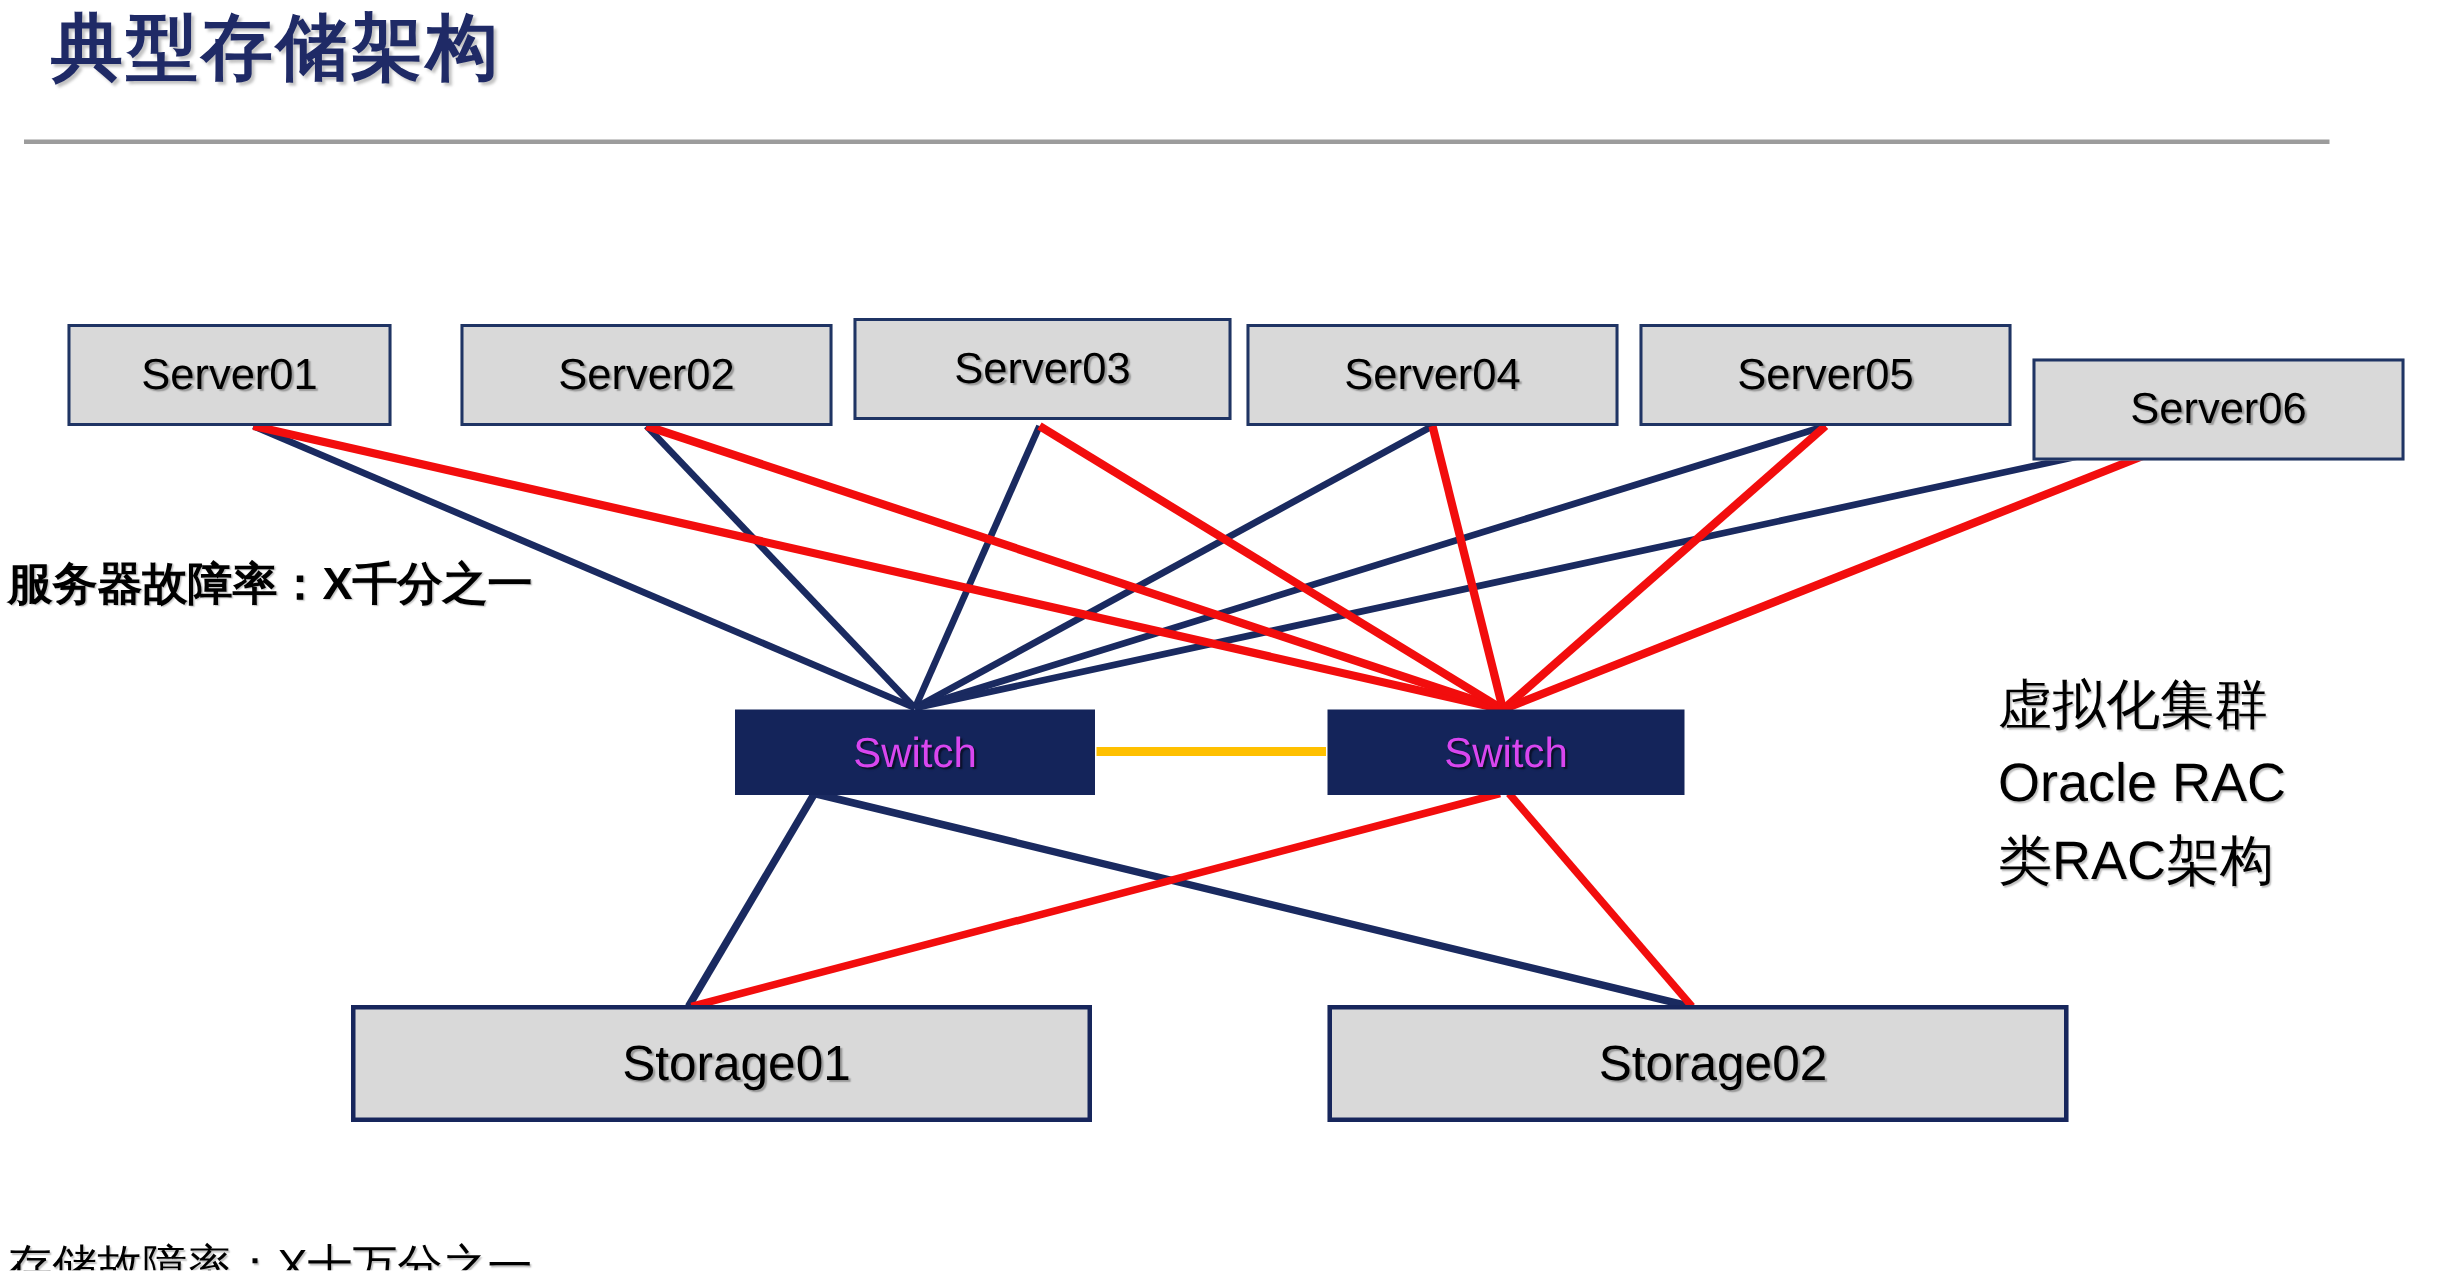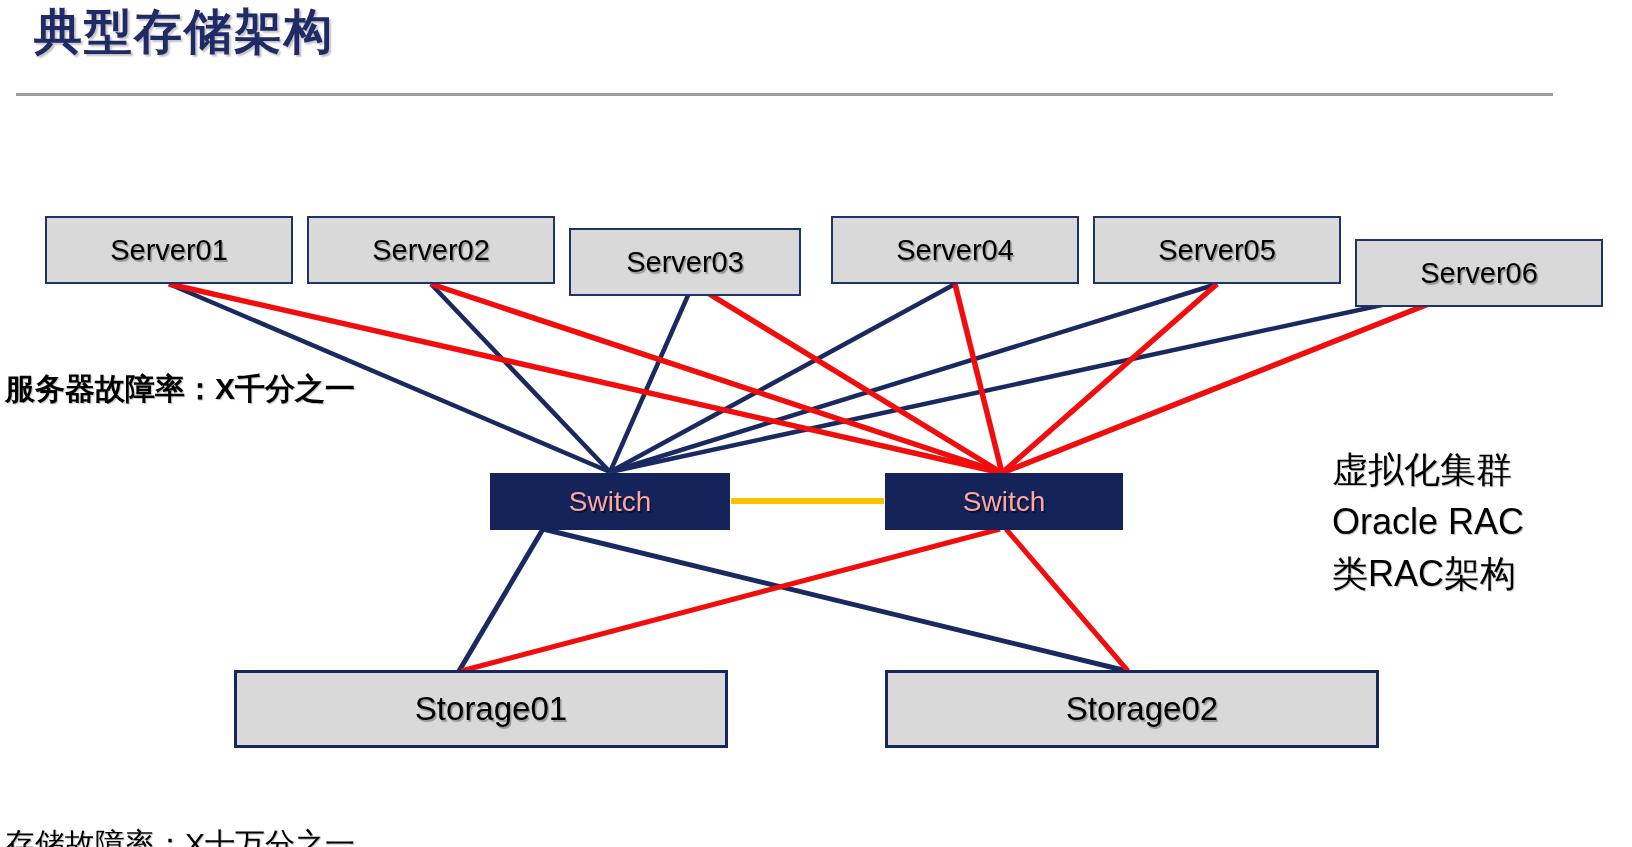--- a/index.html
+++ b/index.html
@@ -26,21 +26,21 @@
     position:absolute;box-sizing:border-box;
     display:flex;align-items:center;justify-content:center;
     white-space:nowrap;
   }
   .node.server{
     background:#D9D9D9;border:2.5px solid #1F3464;
     font-size:29px;color:#000;
     text-shadow:1.5px 1.5px 1px rgba(0,0,0,.30);
   }
   .node.switch{
-    background:#14245A;color:#fca5a5;
+    background:#14245A;color:#d946ef;
     font-size:28px;
     text-shadow:1.5px 1.5px 1px rgba(0,0,0,.55);
   }
   .node.storage{
     background:#D9D9D9;border:3px solid #17265C;
     font-size:33px;color:#000;
     text-shadow:1.5px 1.5px 1px rgba(0,0,0,.30);
     padding-left:20px;
   }
   .annotation{
@@ -81,27 +81,27 @@
       <line x1="693" y1="284" x2="1002" y2="473" stroke="#F20D0D" stroke-width="5.5"></line>
       <line x1="955" y1="284" x2="1002" y2="473" stroke="#F20D0D" stroke-width="5.5"></line>
       <line x1="1217" y1="284" x2="1002" y2="473" stroke="#F20D0D" stroke-width="5.5"></line>
       <line x1="1479" y1="284" x2="1002" y2="473" stroke="#F20D0D" stroke-width="5.5"></line>
       <line x1="1000" y1="529" x2="461" y2="671" stroke="#F20D0D" stroke-width="5"></line>
       <line x1="1006" y1="529" x2="1128" y2="671" stroke="#F20D0D" stroke-width="5"></line>
       <line x1="731" y1="501" x2="884" y2="501" stroke="#FFC000" stroke-width="6"></line>
     </svg>
 
   <div id="nodes">
-      <div class="node server" style="left: 45px; top: 216px; width: 248px; height: 68px;">
+      <div class="node server" style="left: 45px; top: 216px; width: 216px; height: 68px;">
         <span>Server01</span>
       </div>
       <div class="node server" style="left: 307px; top: 216px; width: 248px; height: 68px;">
         <span>Server02</span>
       </div>
-      <div class="node server" style="left: 569px; top: 228px; width: 232px; height: 68px;">
+      <div class="node server" style="left: 569px; top: 212px; width: 252px; height: 68px;">
         <span>Server03</span>
       </div>
       <div class="node server" style="left: 831px; top: 216px; width: 248px; height: 68px;">
         <span>Server04</span>
       </div>
       <div class="node server" style="left: 1093px; top: 216px; width: 248px; height: 68px;">
         <span>Server05</span>
       </div>
       <div class="node server" style="left: 1355px; top: 216px; width: 248px; height: 68px; margin-top: 23px;">
         <span>Server06</span>

